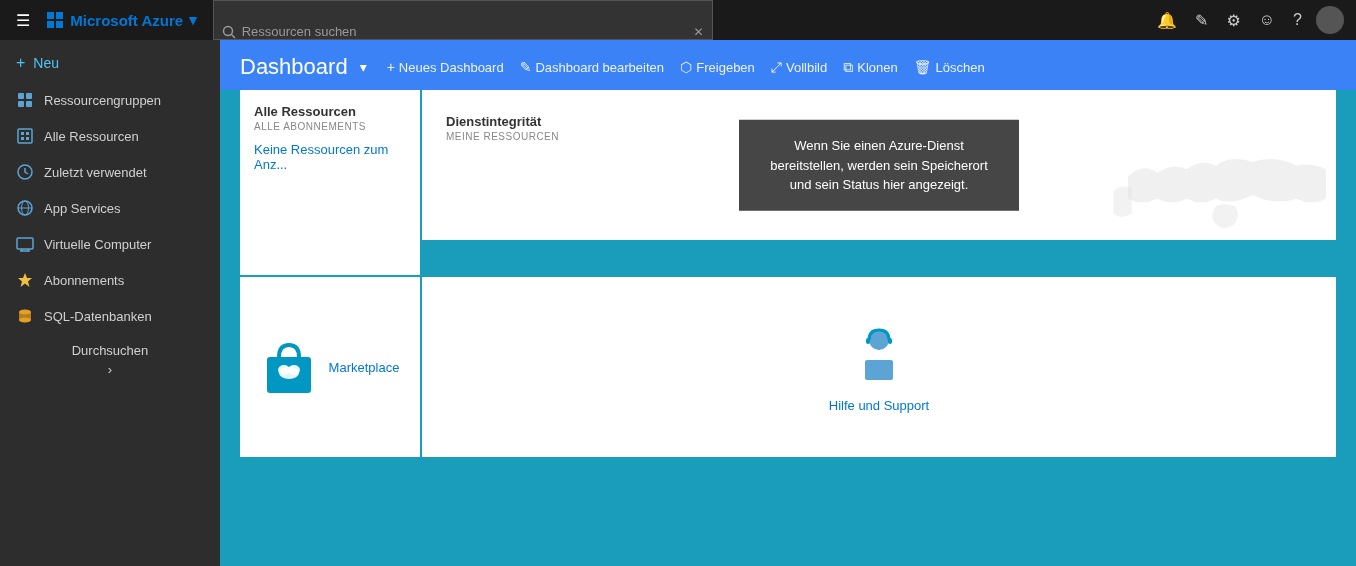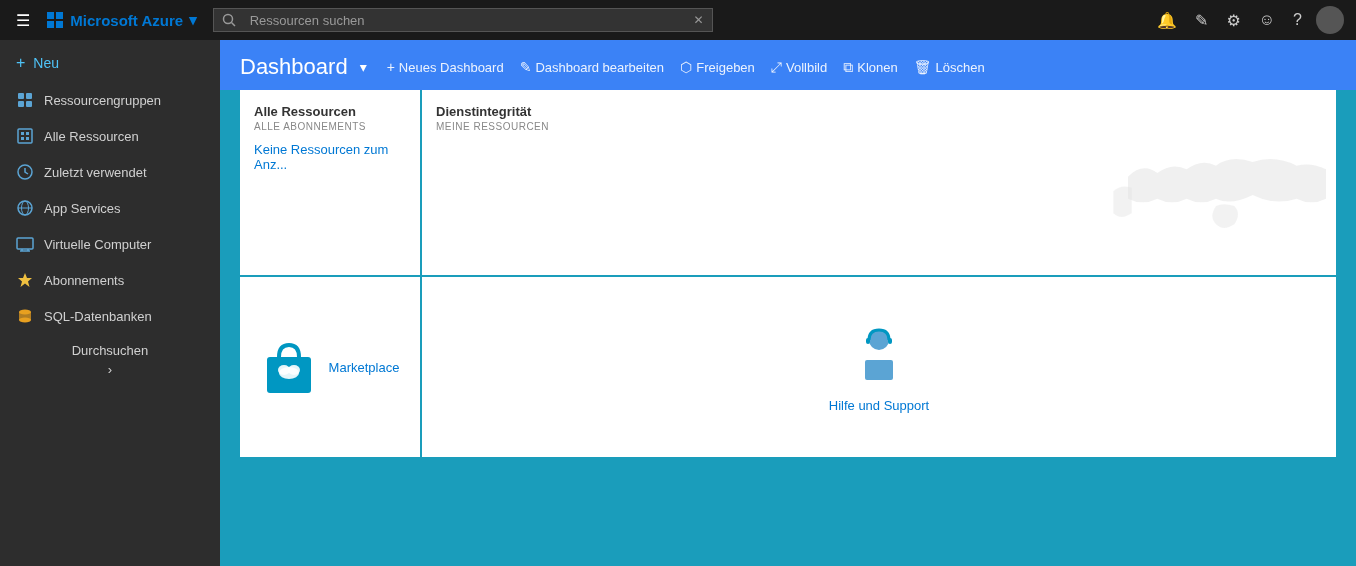--- a/index.html
+++ b/index.html
@@ -28,26 +28,26 @@
       color: #fff;
       font-size: 16px;
       cursor: pointer;
       padding: 4px;
       margin-right: 4px;
     }
     .search-bar {
       flex: 1;
       max-width: 500px;
       display: flex;
-      align-items: center;
+      align-items: flex-end;
       background: #333;
       border: 1px solid #555;
-      height: 24px;
+      height: 40px;
       padding: 0 8px;
-      gap: 14px;
+      gap: 6px;
     }
     .search-bar input {
       background: transparent;
       border: none;
       outline: none;
       color: #ccc;
       font-size: 13px;
       flex: 1;
     }
     .search-bar input::placeholder { color: #999; }
@@ -193,22 +193,22 @@
     }
     .tile-alle-ressourcen {
       width: 180px;
       height: 185px;
       padding: 14px;
       display: flex;
       flex-direction: column;
     }
     .tile-dienstintegritat {
       flex: 1;
-      height: 185px;
-      padding: 14px;
+      height: 150px;
+      padding: 24px;
       position: relative;
       overflow: hidden;
     }
     .tile-marketplace {
       width: 180px;
       height: 180px;
       display: flex;
       align-items: center;
       justify-content: center;
       gap: 12px;
@@ -459,20 +459,23 @@
           <div class="tile-subtitle">MEINE RESSOURCEN</div>
 
           <div class="world-map">
             <svg viewBox="0 0 300 150" xmlns="http://www.w3.org/2000/svg">
               <path d="M30,50 Q50,30 70,45 Q90,30 110,40 Q130,25 150,35 Q170,20 200,30 Q230,20 260,35 Q280,30 300,40 L300,80 Q280,90 260,80 Q230,90 200,75 Q170,90 150,80 Q130,90 110,80 Q90,90 70,80 Q50,90 30,80 Z" fill="#888" opacity="0.5"></path>
               <path d="M10,70 Q20,60 35,65 L35,100 Q20,110 10,100 Z" fill="#888" opacity="0.4"></path>
               <path d="M150,90 Q160,85 175,90 Q185,100 175,115 Q160,125 150,115 Q140,105 150,90 Z" fill="#888" opacity="0.4"></path>
             </svg>
           </div>
 
+          <div class="tooltip-overlay">
+            <span>Wenn Sie einen Azure-Dienst bereitstellen, werden sein Speicherort und sein Status hier angezeigt.</span>
+          </div>
         </div>
       </div>
 
       <div class="tiles-row">
 
         <div class="tile tile-marketplace">
           <svg class="marketplace-icon" viewBox="0 0 56 64" xmlns="http://www.w3.org/2000/svg">
 
             <rect x="6" y="22" width="44" height="36" rx="3" fill="#0097c2"></rect>
             <path d="M18,22 Q18,10 28,10 Q38,10 38,22" stroke="#0097c2" stroke-width="4" fill="none"></path>

